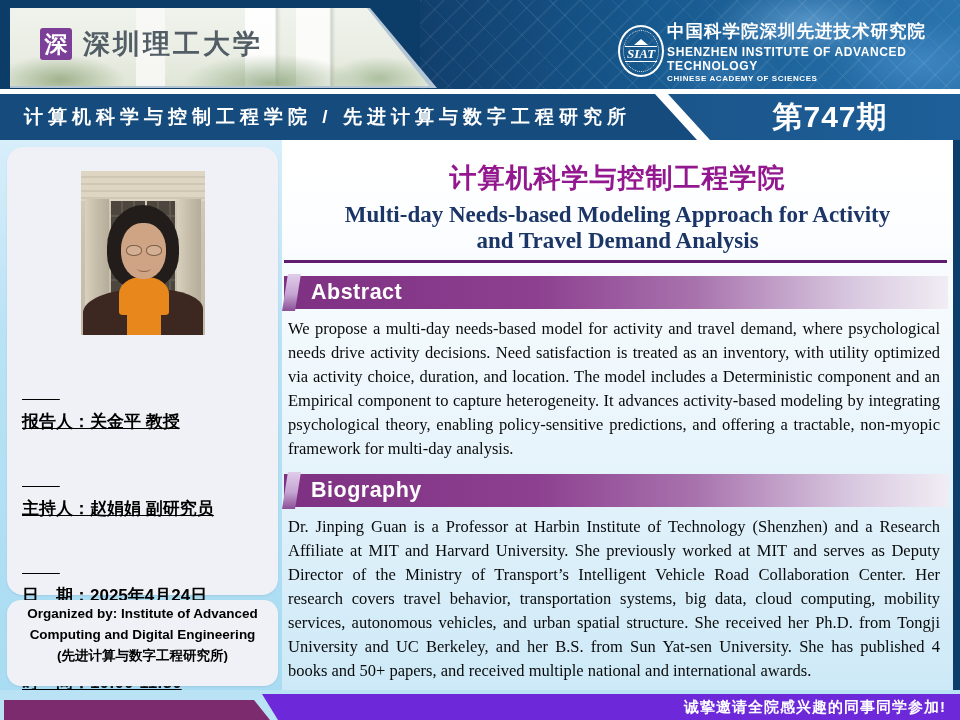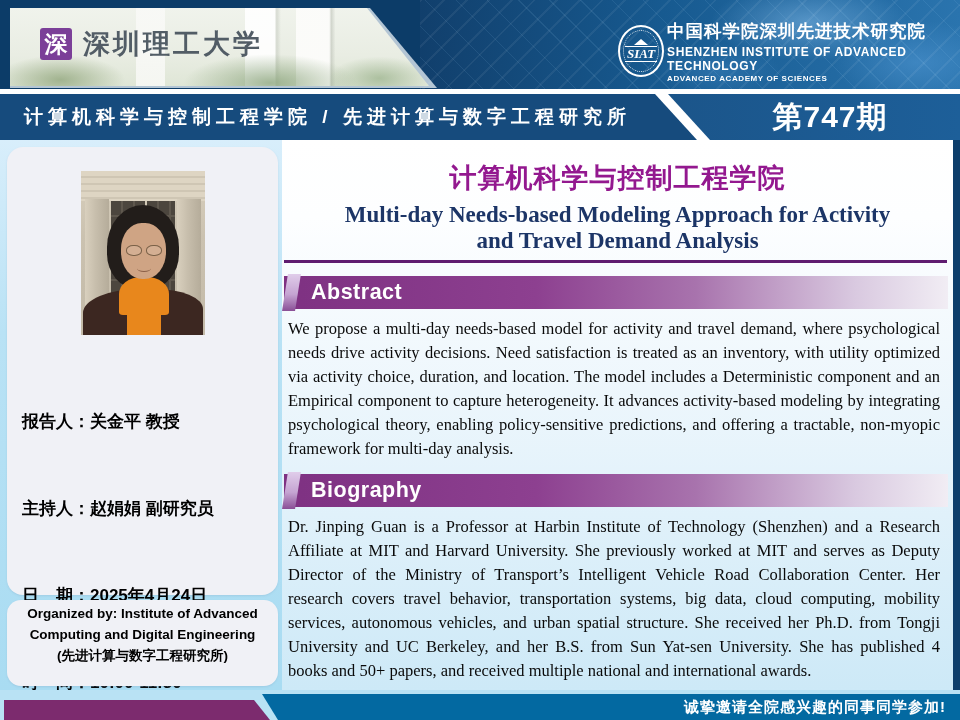--- a/index.html
+++ b/index.html
@@ -83,21 +83,21 @@
     display:flex;align-items:center;justify-content:center;
     color:#fff;font-weight:bold;font-size:30px;letter-spacing:1px;
   }
 
   
   .sidebar{
     position:absolute;left:0;top:140px;width:282px;bottom:30px;
     background:linear-gradient(180deg,#d8eefb 0%, #b9e2f5 35%, #a9dcf2 100%);
   }
   .panel{background:#f0f1f6;border-radius:16px;position:absolute;left:7px;width:271px;box-shadow:0 1px 2px rgba(120,160,190,0.25);}
-  .panel-info{top:7px;height:448px;}
+  .panel-info{top:7px;height:448px;text-decoration:underline;}
   .panel-org{top:460px;height:86px;border-radius:14px;}
 
   .photo-frame{
     position:relative;width:124px;height:164px;margin:24px auto 0;overflow:hidden;
     background:linear-gradient(180deg,#d8cfbd 0%, #cbc2b0 40%, #c3baa8 100%);
   }
   .pf-lintel{position:absolute;left:0;top:0;width:100%;height:30px;
     background:repeating-linear-gradient(180deg,#ded5c3 0 5px,#cfc6b4 5px 7px);}
   .pf-col{position:absolute;top:28px;width:24px;height:136px;
     background:linear-gradient(90deg,#d9d0be,#c7beac 45%,#b5ac9a);}
@@ -142,21 +142,21 @@
     font-size:16.5px;line-height:24px;text-align:justify;color:#0a0a0a;
   }
 
   
   .footer{position:absolute;left:0;right:0;bottom:0;height:30px;background:#b9e2f4;}
   .footer-purple{
     position:absolute;left:4px;bottom:0;width:266px;height:20px;background:#7c2b6e;
     clip-path:polygon(0 0, 250px 0, 266px 100%, 0 100%);
   }
   .footer-navy{
-    position:absolute;left:262px;right:0;bottom:0;height:26px;background:#0369a1;
+    position:absolute;left:262px;right:0;bottom:0;height:26px;background:#6d28d9;
     clip-path:polygon(0 0, 100% 0, 100% 100%, 16px 100%);
     display:flex;align-items:center;justify-content:flex-end;
     padding-right:14px;box-sizing:border-box;
     color:#fff;font-weight:bold;font-size:15px;letter-spacing:1px;
   }
 </style>
 </head>
 <body>
 
 <div class="poster">
@@ -171,21 +171,21 @@
     </div>
     <div class="siat">
       <div class="seal">
         <div class="seal-roof"></div>
         <div class="seal-word">SIAT</div>
         <div class="seal-sub"></div>
       </div>
       <div>
         <div class="siat-cn">中国科学院深圳先进技术研究院</div>
         <div class="siat-en">SHENZHEN INSTITUTE OF ADVANCED TECHNOLOGY</div>
-        <div class="siat-en2">ADVANCED ACADEMY OF SCIENCES</div>
+        <div class="siat-en2">CHINESE ACADEMY OF SCIENCES</div>
       </div>
     </div>
   </div>
   <div class="sep-line"></div>
 
   <div class="banner">
     <div class="banner-right"></div>
     <div class="banner-slash"></div>
     <div class="dept">计算机科学与控制工程学院 / 先进计算与数字工程研究所</div>
     <div class="issue">第747期</div>

